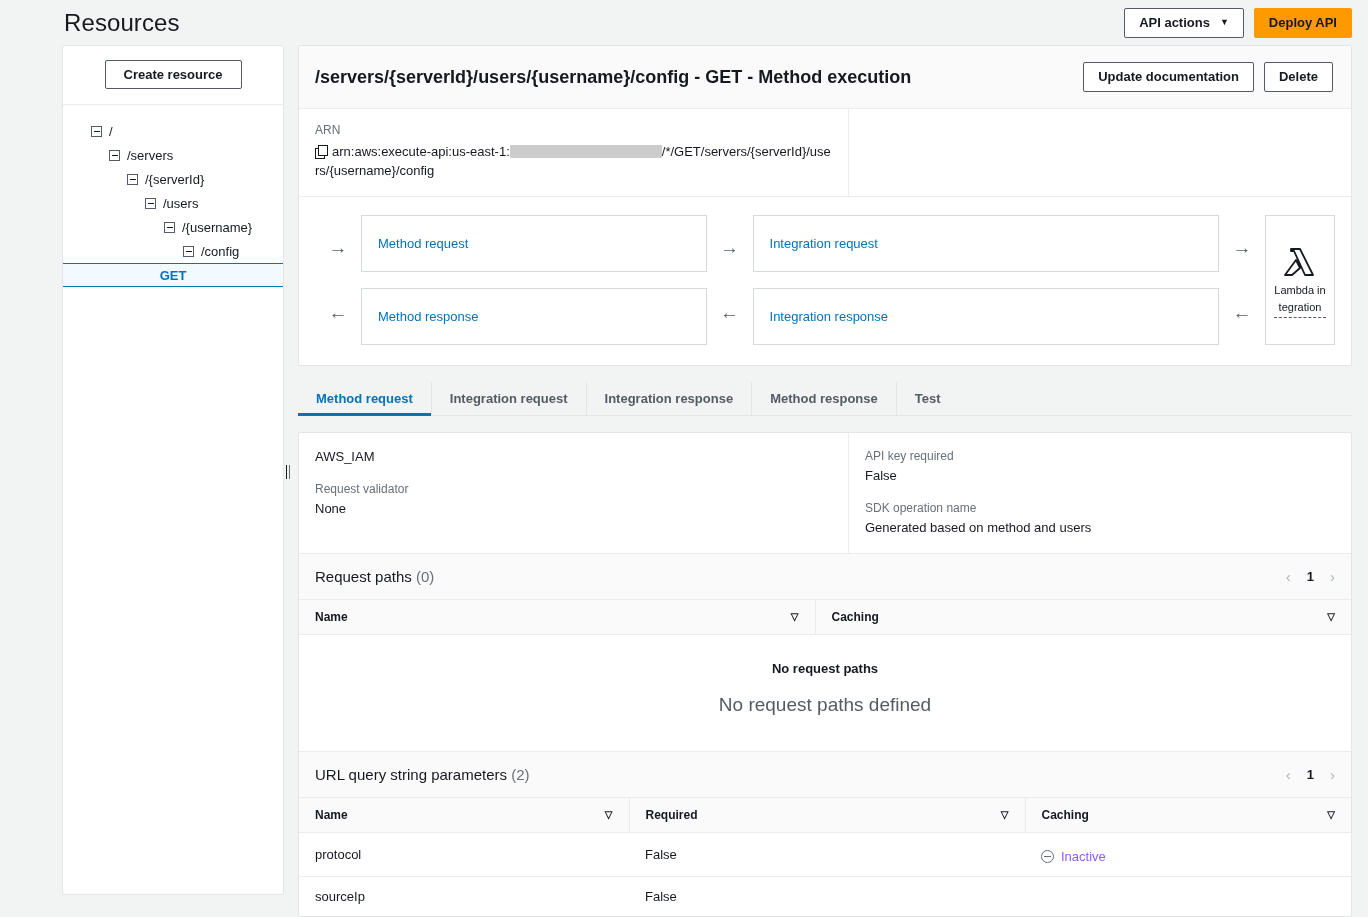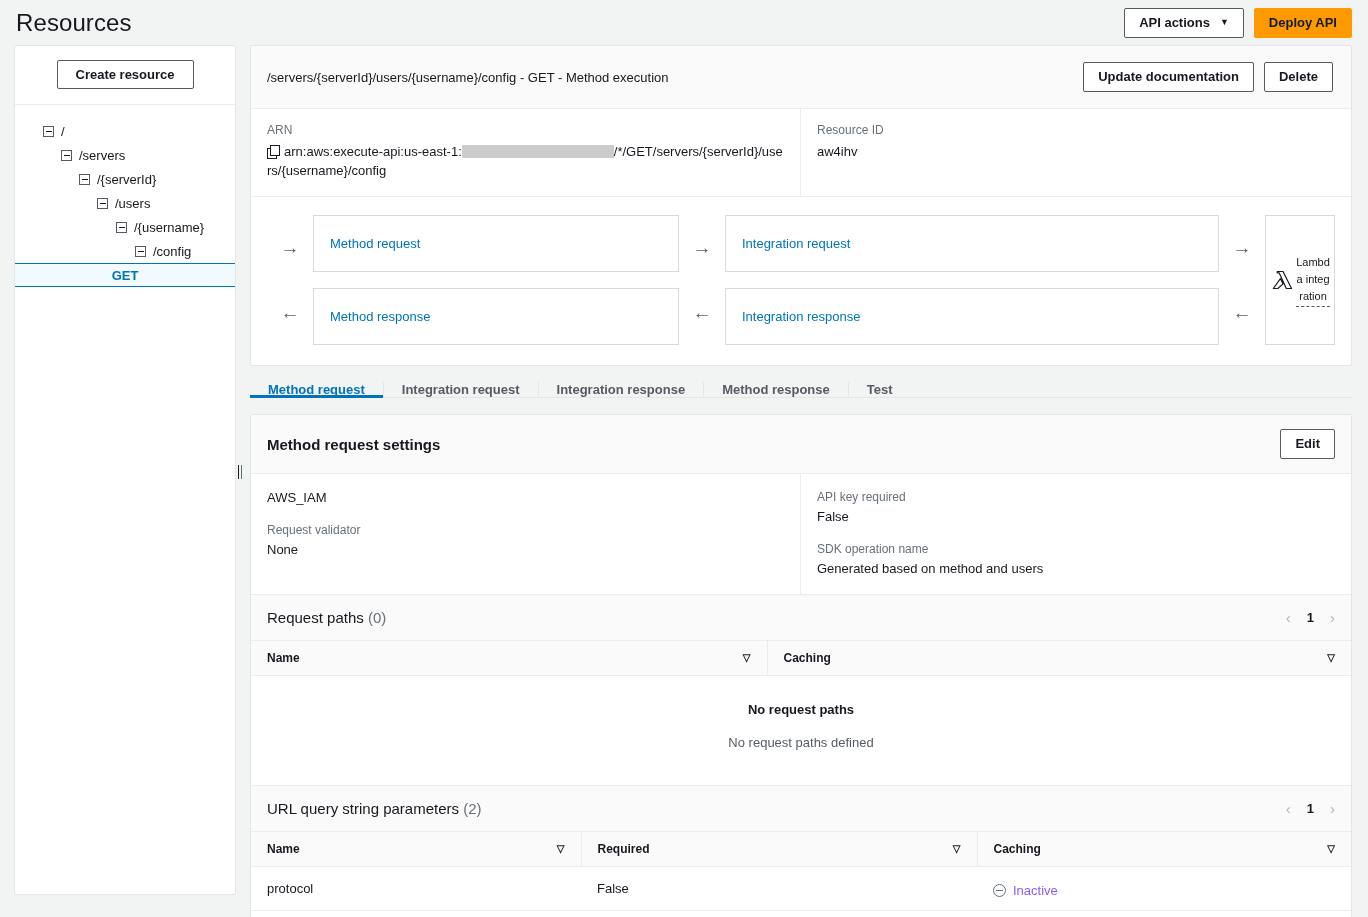--- a/index.html
+++ b/index.html
@@ -4,21 +4,21 @@
 <style>
   * { box-sizing: border-box; }
   html, body {
     margin: 0; padding: 0;
     width: 1368px; height: 917px;
     background: #f2f3f3;
     font-family: "Liberation Sans", sans-serif;
     color: #16191f;
     overflow: hidden;
   }
-  .page { position: relative; width: 1368px; height: 819px; }
+  .page { position: relative; width: 1368px; height: 819px; padding-left: 48px; }
 
   
   .top-header {
     height: 45px;
     display: flex; align-items: center;
     padding: 0 16px 0 16px;
     background: #f2f3f3;
   }
   .page-title {
     font-size: 24px; font-weight: 400; color: #16191f;
@@ -131,21 +131,21 @@
     border-radius: 2px;
   }
 
   
   .me-header {
     display: flex; align-items: center;
     padding: 16px 18px 16px 16px;
     border-bottom: 1px solid #eaeded;
     background: #fafafa;
   }
-  .me-title { font-size: 13px; font-weight: normal; flex: 1; color: #16191f; }
+  .me-title { font-size: 18px; font-weight: bold; flex: 1; color: #16191f; }
   .me-header-actions { display:flex; gap: 10px; }
 
   .info-row { display: flex; border-bottom: 1px solid #eaeded; }
   .info-col { padding: 14px 16px 16px 16px; }
   .info-col.left { width: 550px; border-right: 1px solid #eaeded; }
   .info-col.right { flex: 1; }
   .info-label { font-size: 12px; color: #687078; margin-bottom: 5px; }
   .info-value { font-size: 13px; color: #16191f; line-height: 19px; word-break: break-all; }
   .copy-icon {
     display: inline-block; vertical-align: -2px;
@@ -192,21 +192,21 @@
     height: 57px;
     display: flex; align-items: center;
     padding-left: 16px;
     background: #fff;
   }
   .flow-link { color: #0073bb; font-size: 13px; cursor: pointer; }
   .integration-col { flex: 1.35; }
   .lambda-box {
     width: 70px; min-height: 130px;
     border: 1px solid #d5dbdb;
-    display: flex; 
+    display: flex; flex-direction: column;
     align-items: center; justify-content: center;
     padding: 6px 4px;
     background: #fff;
   }
   .lambda-text {
     font-size: 11px; color: #16191f; text-align: center;
     line-height: 17px; width: 52px; word-break: break-all;
     border-bottom: 1px dashed #545b64; padding-bottom: 1px;
   }
 
@@ -275,21 +275,21 @@
   .sort-icon { color: #16191f; font-size: 10px; line-height: 1; }
   tbody td {
     font-size: 13px;
     padding: 12px 16px;
     border-bottom: 1px solid #eaeded;
     color: #16191f;
   }
   tbody tr:last-child td { border-bottom: none; }
   .empty-state { padding: 26px 0 34px 0; text-align: center; border-bottom: 1px solid transparent; }
   .empty-title { font-size: 13px; font-weight: bold; color: #16191f; margin-bottom: 18px; }
-  .empty-sub { font-size: 13px; color: #545b64; }
+  .empty-sub { font-size: 19px; color: #545b64; }
   .status-inactive { display: inline-flex; align-items: center; gap: 7px; color: #8b5cf6; }
   .minus-circle {
     width: 13px; height: 13px; border: 1px solid #687078; border-radius: 50%;
     display: inline-flex; align-items: center; justify-content: center;
   }
   .minus-circle::before { content: ""; display: block; width: 7px; height: 1px; background: #687078; }
 </style>
 </head>
 <body>
 
@@ -356,24 +356,20 @@
           </div>
         </div>
 
         <div class="info-row">
           <div class="info-col left">
             <div class="info-label">ARN</div>
             <div class="info-value">
               <span class="copy-icon"></span><span>arn:aws:execute-api:us-east-1:</span><span class="redacted"></span><span>/*/GET/servers/{serverId}/users/{username}/config</span>
             </div>
           </div>
-          <div class="info-col right">
-            <div class="info-label">Resource ID</div>
-            <div class="info-value">aw4ihv</div>
-          </div>
         </div>
 
         <div class="flow">
 
           <div class="arrows-col">
             <div class="arrow">→</div>
             <div class="arrow">←</div>
           </div>
 
           <div class="mid-col">
@@ -415,24 +411,20 @@
 
       <div class="tabs">
         <div class="tab active">Method request</div>
         <div class="tab">Integration request</div>
         <div class="tab">Integration response</div>
         <div class="tab">Method response</div>
         <div class="tab">Test</div>
       </div>
 
       <div class="panel">
-        <div class="panel-header">
-          <div class="panel-title">Method request settings</div>
-          <button class="btn">Edit</button>
-        </div>
         <div class="settings-body">
           <div class="settings-col left">
             <div class="field">
               <div class="field-value">AWS_IAM</div>
             </div>
             <div class="field">
               <div class="field-label">Request validator</div>
               <div class="field-value">None</div>
             </div>
           </div>

